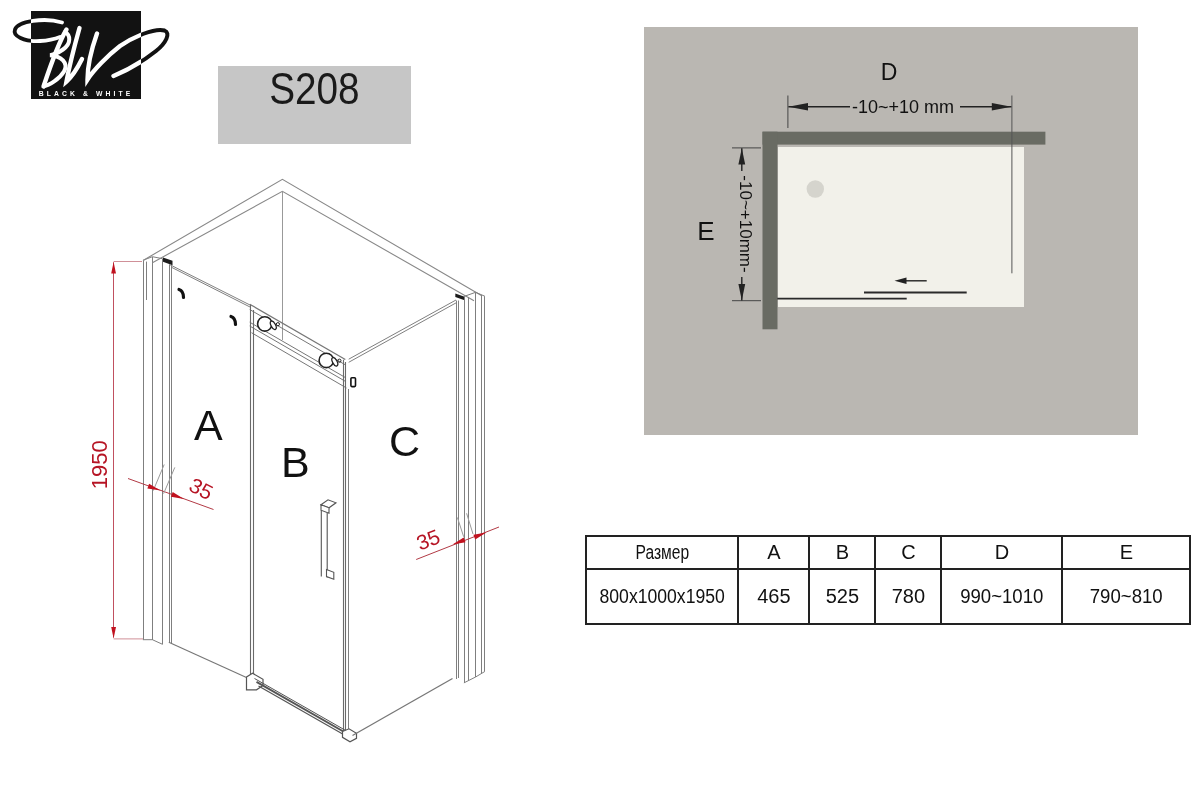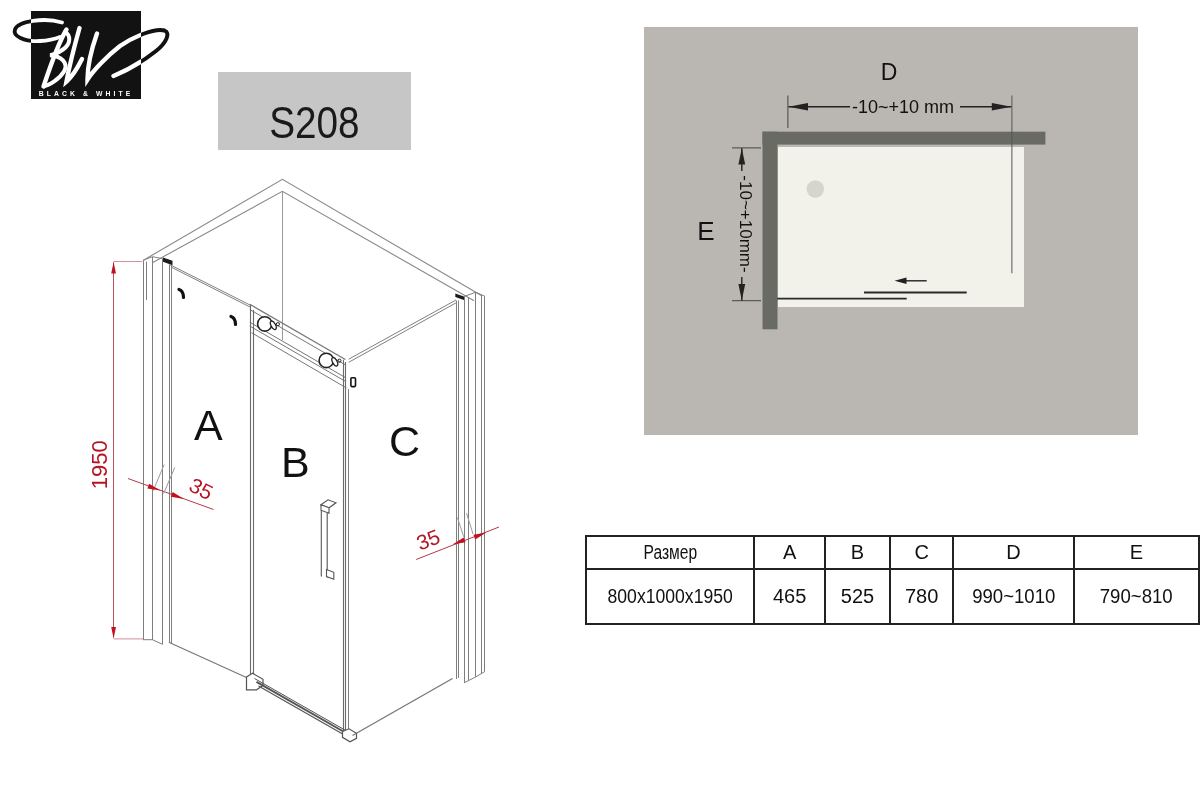--- a/index.html
+++ b/index.html
@@ -33,22 +33,22 @@
       <path d="M66.5,29.5 C60,40 50,67 43.5,86.5" stroke-width="4.4"></path>
       <path d="M65,32 C70.5,35 71.5,43.5 63,49.5 C57.5,53.3 52,55 50,55.2 C61,56 69,63 64,71.5 C59.5,79 49,85.5 44,86.2" stroke-width="4"></path>
       <path d="M79.5,28 C75,44 69,68 66.5,81.5 C70.5,78 76.5,70 82,59" stroke-width="4.4"></path>
       <path d="M97,33.5 C91.5,49 87.5,67 87.5,79.5 C93,71 107,56 120,46 C133,37 155,27.5 164.5,30.5 C171,33 166,43 156,51 C144,60.5 127,70.5 113.5,76" stroke-width="4.4"></path>
     </g>
   </g>
 
   <text x="86" y="95.5" fill="#fff" font-size="6.8" letter-spacing="3.1" text-anchor="middle" font-weight="bold">BLACK &amp; WHITE</text>
 </svg>
 
-<div class="abs" style="left:218px;top:72px;width:193px;height:78px;background:#c6c6c6;
-  display:flex;align-items:flex-end;justify-content:center;">
+<div class="abs" style="left:218px;top:66px;width:193px;height:78px;background:#c6c6c6;
+  display:flex;align-items:flex-start;justify-content:center;">
   <span style="font-size:44px;color:#1a1a1a;display:inline-block;transform:scaleX(0.88);position:relative;top:-2px;">S208</span>
 </div>
 
 <svg class="abs" style="left:0;top:0;" width="1200" height="800" viewBox="0 0 1200 800">
 
   <g>
     <line x1="113.5" y1="262.3" x2="113.5" y2="637.5" stroke="#c05060" stroke-width="1"></line>
     <line x1="113.6" y1="261.5" x2="142" y2="261.5" stroke="#d09098" stroke-width="1"></line>
     <line x1="113.6" y1="638.9" x2="143.5" y2="638.9" stroke="#d09098" stroke-width="1"></line>
     <polygon points="113.6,262 111.2,273.5 116,273.5" fill="#c1121f"></polygon>
@@ -242,21 +242,21 @@
   <tbody>
         <tr style="height:33px;">
     <td style="border:2px solid #222;width:144px;padding:0;"><span style="display:inline-block;transform:scaleX(0.78)">Размер</span></td>
     <td style="border:2px solid #222;width:69px;padding:0;">A</td>
     <td style="border:2px solid #222;width:64px;padding:0;">B</td>
     <td style="border:2px solid #222;width:64px;padding:0;">C</td>
     <td style="border:2px solid #222;width:119px;padding:0;">D</td>
     <td style="border:2px solid #222;width:126px;padding:0;">E</td>
   </tr>
   <tr style="height:31px;">
-    <td style="border:2px solid #222;padding:12px;"><span style="display:inline-block;transform:scaleX(0.88)">800x1000x1950</span></td>
+    <td style="border:2px solid #222;padding:4px;"><span style="display:inline-block;transform:scaleX(0.88)">800x1000x1950</span></td>
     <td style="border:2px solid #222;padding:15px;">465</td>
     <td style="border:2px solid #222;padding:12px;">525</td>
     <td style="border:2px solid #222;padding:0;">780</td>
     <td style="border:2px solid #222;padding:14px;"><span style="display:inline-block;transform:scaleX(0.93)">990~1010</span></td>
     <td style="border:2px solid #222;padding:8px;"><span style="display:inline-block;transform:scaleX(0.93)">790~810</span></td>
   </tr>
 </tbody>
     </table>
 
 </div>

